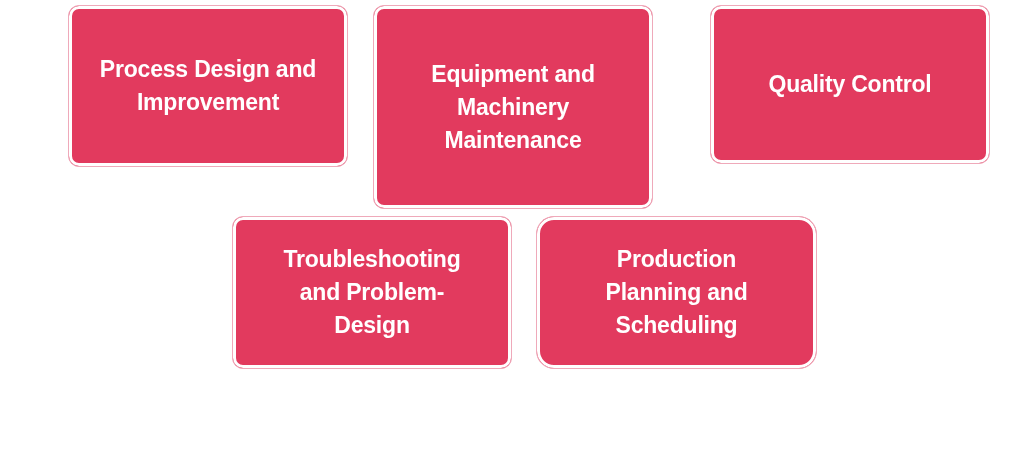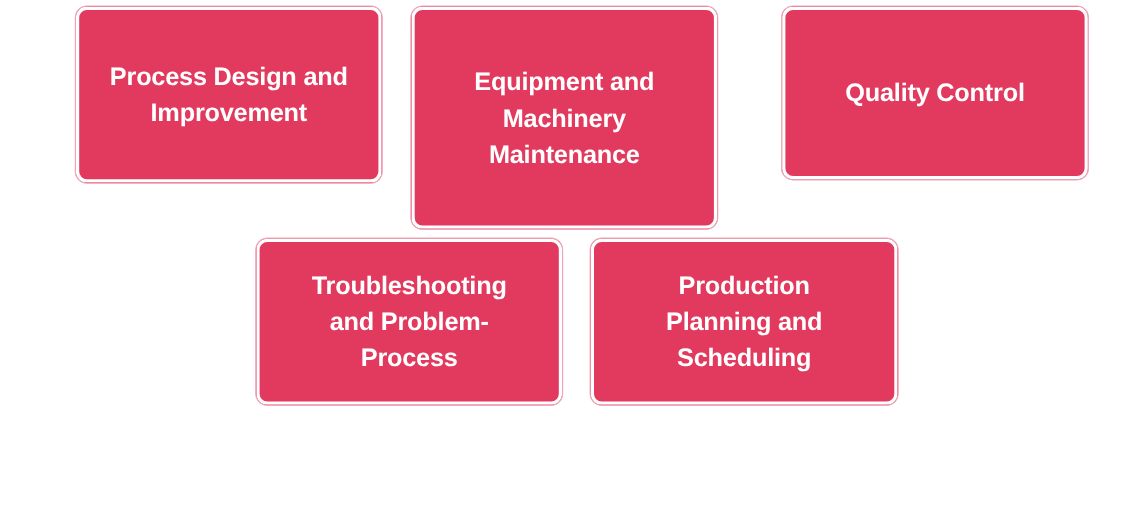--- a/index.html
+++ b/index.html
@@ -75,20 +75,21 @@
     left: 232px;
     top: 216px;
     width: 280px;
     height: 153px;
   }
   .card-5 {
     left: 536px;
     top: 216px;
     width: 281px;
     height: 153px;
+    border-radius: 18px;
   }
 </style>
 </head>
 <body>
 
 <div id="board">
 
   <div class="row-group">
 
     <div class="card card-1">
@@ -106,21 +107,21 @@
       <span class="card-label">Quality Control</span>
     </div>
 
   </div>
 
   <div class="row-group">
 
     <div class="card card-4">
       <span class="card-label">Troubleshooting
 and Problem-
-Process</span>
+Design</span>
     </div>
 
     <div class="card card-5">
       <span class="card-label">Production
 Planning and
 Scheduling</span>
     </div>
 
   </div>
 

